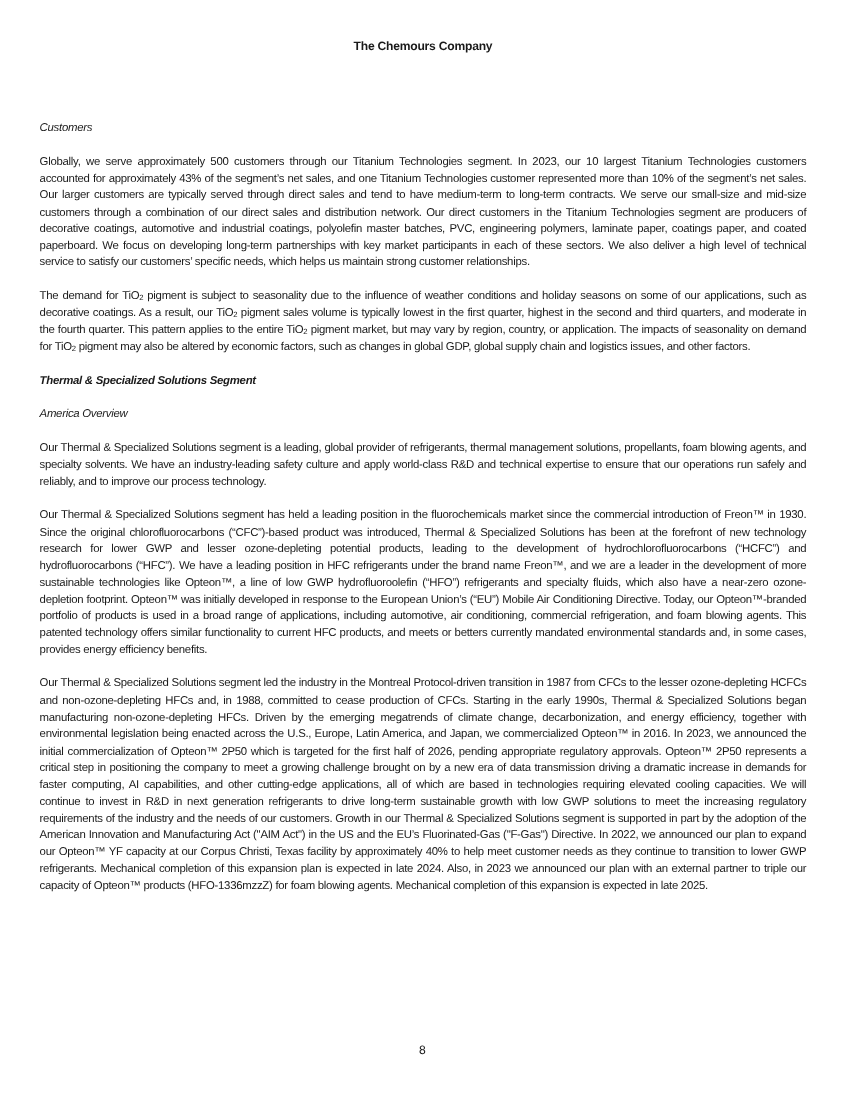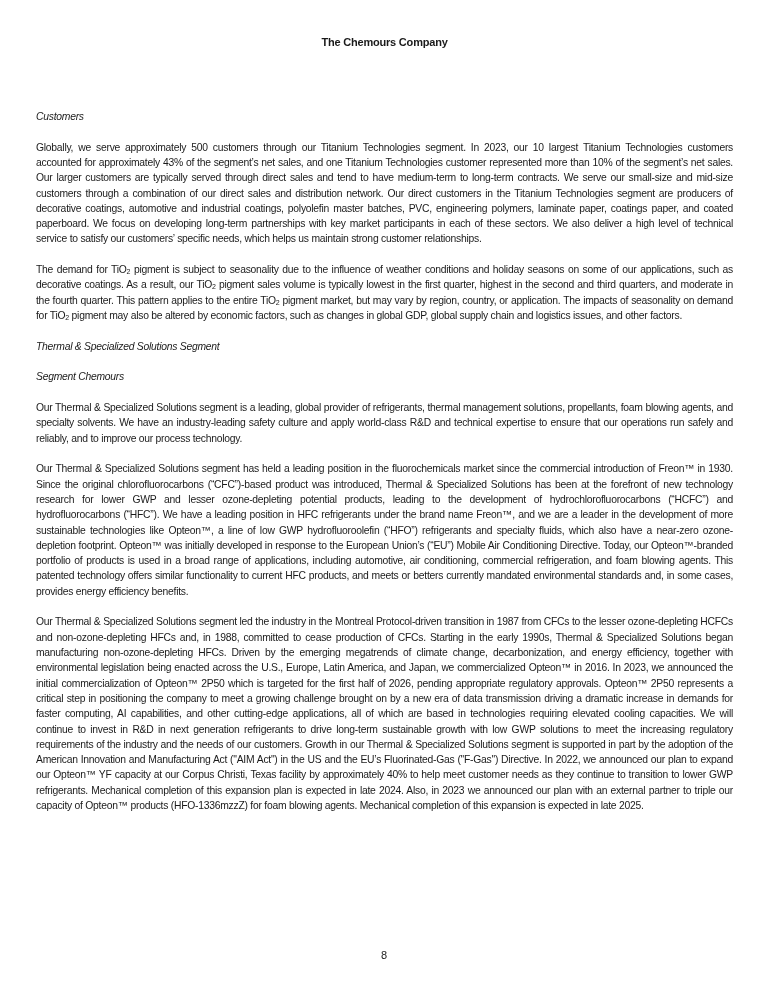--- a/index.html
+++ b/index.html
@@ -5,38 +5,38 @@
   html, body { margin: 0; padding: 0; background: #ffffff; }
   body { width: 768px; height: 1000px; position: relative; overflow: hidden;
          font-family: "Liberation Sans", sans-serif; color: #1a1a1a; }
   .page { position: absolute; left: 36px; top: 0; width: 697px; }
   .company { position: absolute; top: 36px; left: 0; width: 697px; text-align: center;
              font-weight: bold; font-size: 11px; letter-spacing: -0.2px; }
   .body-text { position: absolute; top: 65px; left: 0; width: 697px; font-size: 10.35px; line-height: 15.3px;
                letter-spacing: -0.25px; word-spacing: 0px; margin-top: 44px; }
   .body-text p { margin: 0 0 15.4px 0; text-align: justify; }
   .heading-italic { font-style: italic; }
-  .heading-bold-italic { font-style: italic; font-weight: normal; }
+  .heading-bold-italic { font-style: italic; font-weight: bold; }
   sub { font-size: 7px; vertical-align: -1px; line-height: 0; }
   .page-number { position: absolute; top: 949px; left: 0; width: 768px; text-align: center;
                  font-size: 11px; }
 </style>
 </head>
 <body>
 
 <div class="page">
   <div class="company">The Chemours Company</div>
 
   <div class="body-text">
     <p class="heading-italic">Customers</p>
     <p>Globally, we serve approximately 500 customers through our Titanium Technologies segment. In 2023, our 10 largest Titanium Technologies customers accounted for approximately 43% of the segment’s net sales, and one Titanium Technologies customer represented more than 10% of the segment’s net sales. Our larger customers are typically served through direct sales and tend to have medium-term to long-term contracts. We serve our small-size and mid-size customers through a combination of our direct sales and distribution network. Our direct customers in the Titanium Technologies segment are producers of decorative coatings, automotive and industrial coatings, polyolefin master batches, PVC, engineering polymers, laminate paper, coatings paper, and coated paperboard. We focus on developing long-term partnerships with key market participants in each of these sectors. We also deliver a high level of technical service to satisfy our customers’ specific needs, which helps us maintain strong customer relationships.</p>
 
     <p><span>The demand for TiO</span><sub>2</sub><span> pigment is subject to seasonality due to the influence of weather conditions and holiday seasons on some of our applications, such as decorative coatings. As a result, our TiO</span><sub>2</sub><span> pigment sales volume is typically lowest in the first quarter, highest in the second and third quarters, and moderate in the fourth quarter. This pattern applies to the entire TiO</span><sub>2</sub><span> pigment market, but may vary by region, country, or application. The impacts of seasonality on demand for TiO</span><sub>2</sub><span> pigment may also be altered by economic factors, such as changes in global GDP, global supply chain and logistics issues, and other factors.</span></p>
 
     <p class="heading-bold-italic">Thermal &amp; Specialized Solutions Segment</p>
-    <p class="heading-italic">Segment Chemours</p>
+    <p class="heading-italic">America Overview</p>
     <p>Our Thermal &amp; Specialized Solutions segment is a leading, global provider of refrigerants, thermal management solutions, propellants, foam blowing agents, and specialty solvents. We have an industry-leading safety culture and apply world-class R&amp;D and technical expertise to ensure that our operations run safely and reliably, and to improve our process technology.</p>
     <p>Our Thermal &amp; Specialized Solutions segment has held a leading position in the fluorochemicals market since the commercial introduction of Freon™ in 1930. Since the original chlorofluorocarbons (“CFC”)-based product was introduced, Thermal &amp; Specialized Solutions has been at the forefront of new technology research for lower GWP and lesser ozone-depleting potential products, leading to the development of hydrochlorofluorocarbons (“HCFC”) and hydrofluorocarbons (“HFC”). We have a leading position in HFC refrigerants under the brand name Freon™, and we are a leader in the development of more sustainable technologies like Opteon™, a line of low GWP hydrofluoroolefin (“HFO”) refrigerants and specialty fluids, which also have a near-zero ozone-depletion footprint. Opteon™ was initially developed in response to the European Union’s (“EU”) Mobile Air Conditioning Directive. Today, our Opteon™-branded portfolio of products is used in a broad range of applications, including automotive, air conditioning, commercial refrigeration, and foam blowing agents. This patented technology offers similar functionality to current HFC products, and meets or betters currently mandated environmental standards and, in some cases, provides energy efficiency benefits.</p>
     <p>Our Thermal &amp; Specialized Solutions segment led the industry in the Montreal Protocol-driven transition in 1987 from CFCs to the lesser ozone-depleting HCFCs and non-ozone-depleting HFCs and, in 1988, committed to cease production of CFCs. Starting in the early 1990s, Thermal &amp; Specialized Solutions began manufacturing non-ozone-depleting HFCs. Driven by the emerging megatrends of climate change, decarbonization, and energy efficiency, together with environmental legislation being enacted across the U.S., Europe, Latin America, and Japan, we commercialized Opteon™ in 2016. In 2023, we announced the initial commercialization of Opteon™ 2P50 which is targeted for the first half of 2026, pending appropriate regulatory approvals. Opteon™ 2P50 represents a critical step in positioning the company to meet a growing challenge brought on by a new era of data transmission driving a dramatic increase in demands for faster computing, AI capabilities, and other cutting-edge applications, all of which are based in technologies requiring elevated cooling capacities. We will continue to invest in R&amp;D in next generation refrigerants to drive long-term sustainable growth with low GWP solutions to meet the increasing regulatory requirements of the industry and the needs of our customers. Growth in our Thermal &amp; Specialized Solutions segment is supported in part by the adoption of the American Innovation and Manufacturing Act ("AIM Act") in the US and the EU’s Fluorinated-Gas ("F-Gas") Directive. In 2022, we announced our plan to expand our Opteon™ YF capacity at our Corpus Christi, Texas facility by approximately 40% to help meet customer needs as they continue to transition to lower GWP refrigerants. Mechanical completion of this expansion plan is expected in late 2024. Also, in 2023 we announced our plan with an external partner to triple our capacity of Opteon™ products (HFO-1336mzzZ) for foam blowing agents. Mechanical completion of this expansion is expected in late 2025.</p>
   </div>
 </div>
 
 <div class="page-number">8</div>
 
 </body></html>

